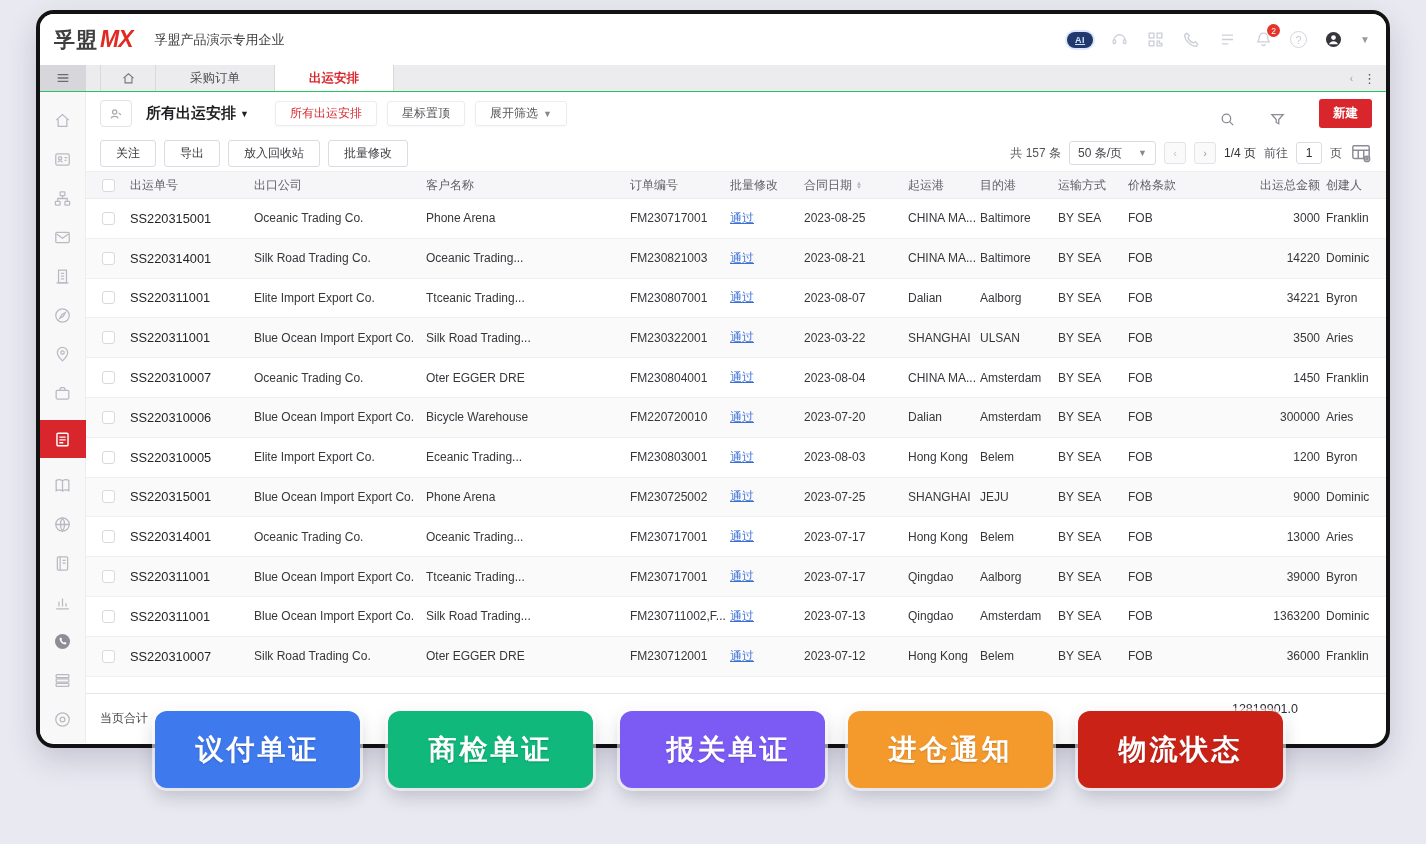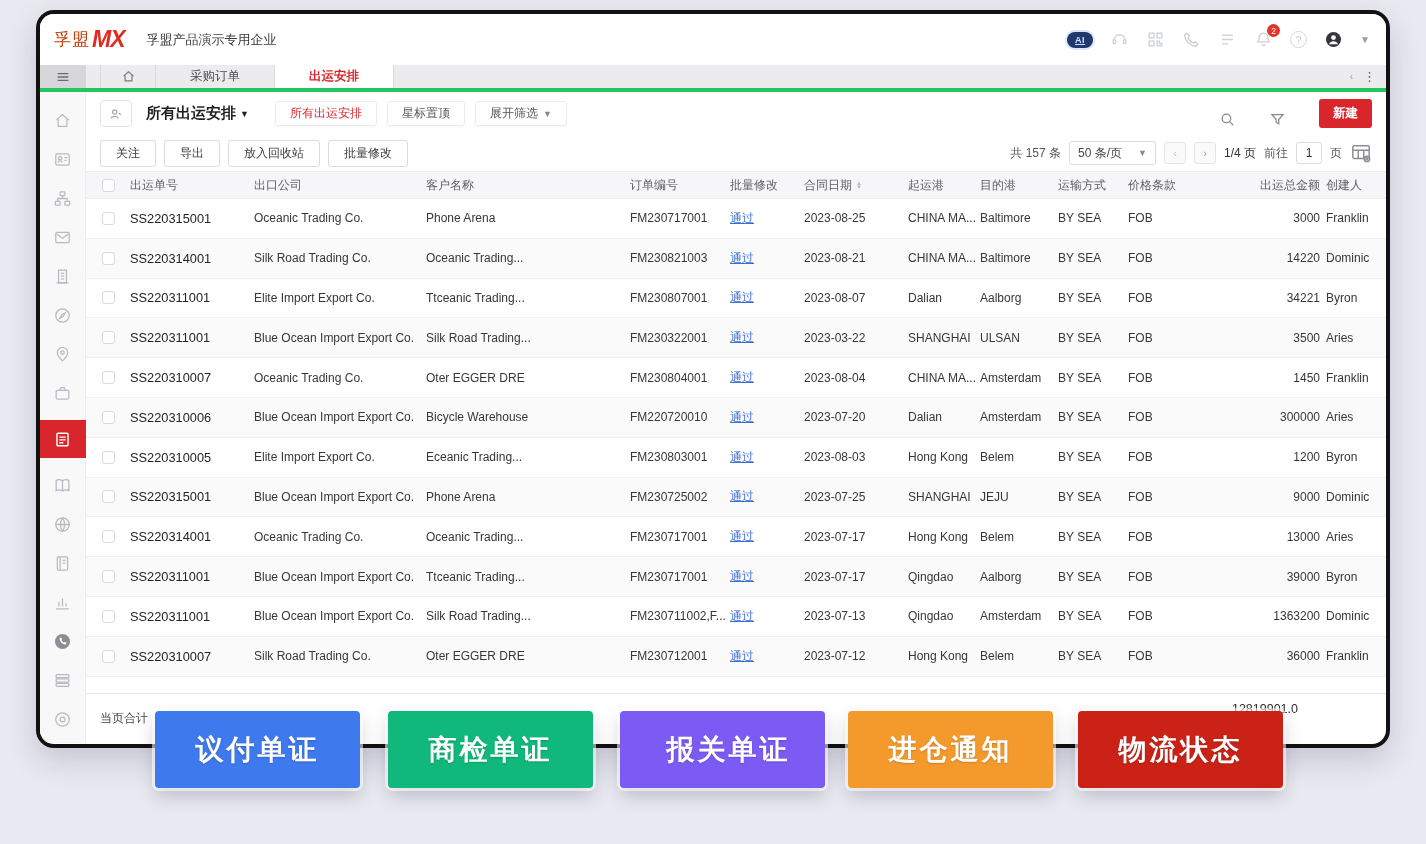--- a/index.html
+++ b/index.html
@@ -5,36 +5,36 @@
   * { margin:0; padding:0; box-sizing:border-box; }
   html,body { width:1426px; height:844px; overflow:hidden; }
   body { background:#e9e9f1; font-family:"Liberation Sans","DejaVu Sans",sans-serif; position:relative; }
 
   .window { position:absolute; left:36px; top:10px; width:1354px; height:738px;
     background:#fff; border:4px solid #121212; border-radius:18px; overflow:hidden;
     box-shadow:0 12px 30px rgba(40,40,80,.18); z-index:1; }
 
   
   .topbar { height:51px; background:#fff; display:flex; align-items:center; padding:0 16px 0 14px; }
-  .logo-black { font-size:17px; font-weight:normal; color:#c2410c; letter-spacing:1px; }
+  .logo-black { font-size:21px; font-weight:bold; color:#404040; letter-spacing:1px; }
   .logo-red { font-size:23px; font-weight:bold; color:#e02a22; margin-left:2px; font-style:italic; letter-spacing:-1px; }
   .company { font-size:13px; color:#3c3c3c; margin-left:22px; }
   .topbar-right { margin-left:auto; display:flex; align-items:center; gap:17px; }
   .tb-icon { width:19px; height:19px; color:#cdd0d8; display:flex; align-items:center; justify-content:center; position:relative; }
   .tb-icon svg { width:19px; height:19px; }
   .ai-pill { background:#20386b; color:#cfe0ff; font-size:9px; font-weight:bold; border-radius:9px;
     padding:3px 8px; letter-spacing:.5px; box-shadow:0 0 0 2px rgba(60,110,220,.18);text-decoration:underline; }
   .badge { position:absolute; top:-6px; right:-7px; background:#e5352b; color:#fff; font-size:8.5px;
     min-width:13px; height:13px; border-radius:7px; display:flex; align-items:center; justify-content:center; padding:0 2px; }
   .help-circle { width:17px; height:17px; border:1.5px solid #d4d6dc; border-radius:50%; color:#c9ccd4;
     font-size:11px; display:flex; align-items:center; justify-content:center; }
   .chev { color:#9a9aa2; font-size:10px; }
 
   
-  .tabrow { height:27px; background:#ececee; display:flex; align-items:stretch; border-bottom:4px solid #22c55e; }
+  .tabrow { height:27px; background:#ececee; display:flex; align-items:stretch; border-bottom:1px solid #22c55e; }
   .hamburger { width:46px; background:#d7d7db; display:flex; align-items:center; justify-content:center; }
   .hamburger svg { width:16px; height:16px; color:#6b6b70; }
   .tab-home { width:56px; display:flex; align-items:center; justify-content:center; color:#77777c;
     border-right:1px solid #d9d9dc; border-left:1px solid #d9d9dc; margin-left:14px; }
   .tab-home svg { width:15px; height:15px; }
   .tab { padding:0 34px; display:flex; align-items:center; font-size:12.5px; color:#4d4d52;
     border-right:1px solid #d9d9dc; cursor:default; }
   .tab.active { background:#fff; color:#d9262c; font-weight:bold; }
   .tabrow-right { margin-left:auto; display:flex; align-items:center; gap:10px; padding-right:10px; color:#b9b9bf; }
   .kebab { font-size:13px; color:#5a5a60; letter-spacing:0; }
@@ -99,21 +99,21 @@
   .cb { width:13px; height:13px; border:1.5px solid #d9d9de; border-radius:3px; background:#fff; display:inline-block; }
   .status-link { color:#3c6fd6; text-decoration:underline; font-size:12px; cursor:pointer; }
 
   
   .tfoot { height:50px; border-top:1px solid #e7e7ea; display:flex; align-items:center; padding:0 14px; }
   .foot-label { font-size:12px; color:#46464c; }
   .foot-total { margin-left:auto; font-size:12.5px; color:#2e2e33; padding-right:74px; align-self:flex-start; padding-top:8px; }
 
   
   .overlay { position:absolute; left:0; top:711px; width:1426px; height:80px; z-index:5; }
-  .big-btn { position:absolute; top:0; width:205px; height:77px; border-radius:4px; color:#fff;
+  .big-btn { position:absolute; top:0; width:205px; height:77px; border-radius:12px; color:#fff;
     font-size:28px; font-weight:bold; letter-spacing:3px; display:flex; align-items:center; justify-content:center;
     box-shadow:0 0 0 3px rgba(255,255,255,.55), 0 8px 18px rgba(30,30,60,.22);
     text-shadow:0 1px 2px rgba(0,0,0,.18); }
 </style>
 </head>
 <body>
 
 <div class="window">
 
   <div class="topbar">

